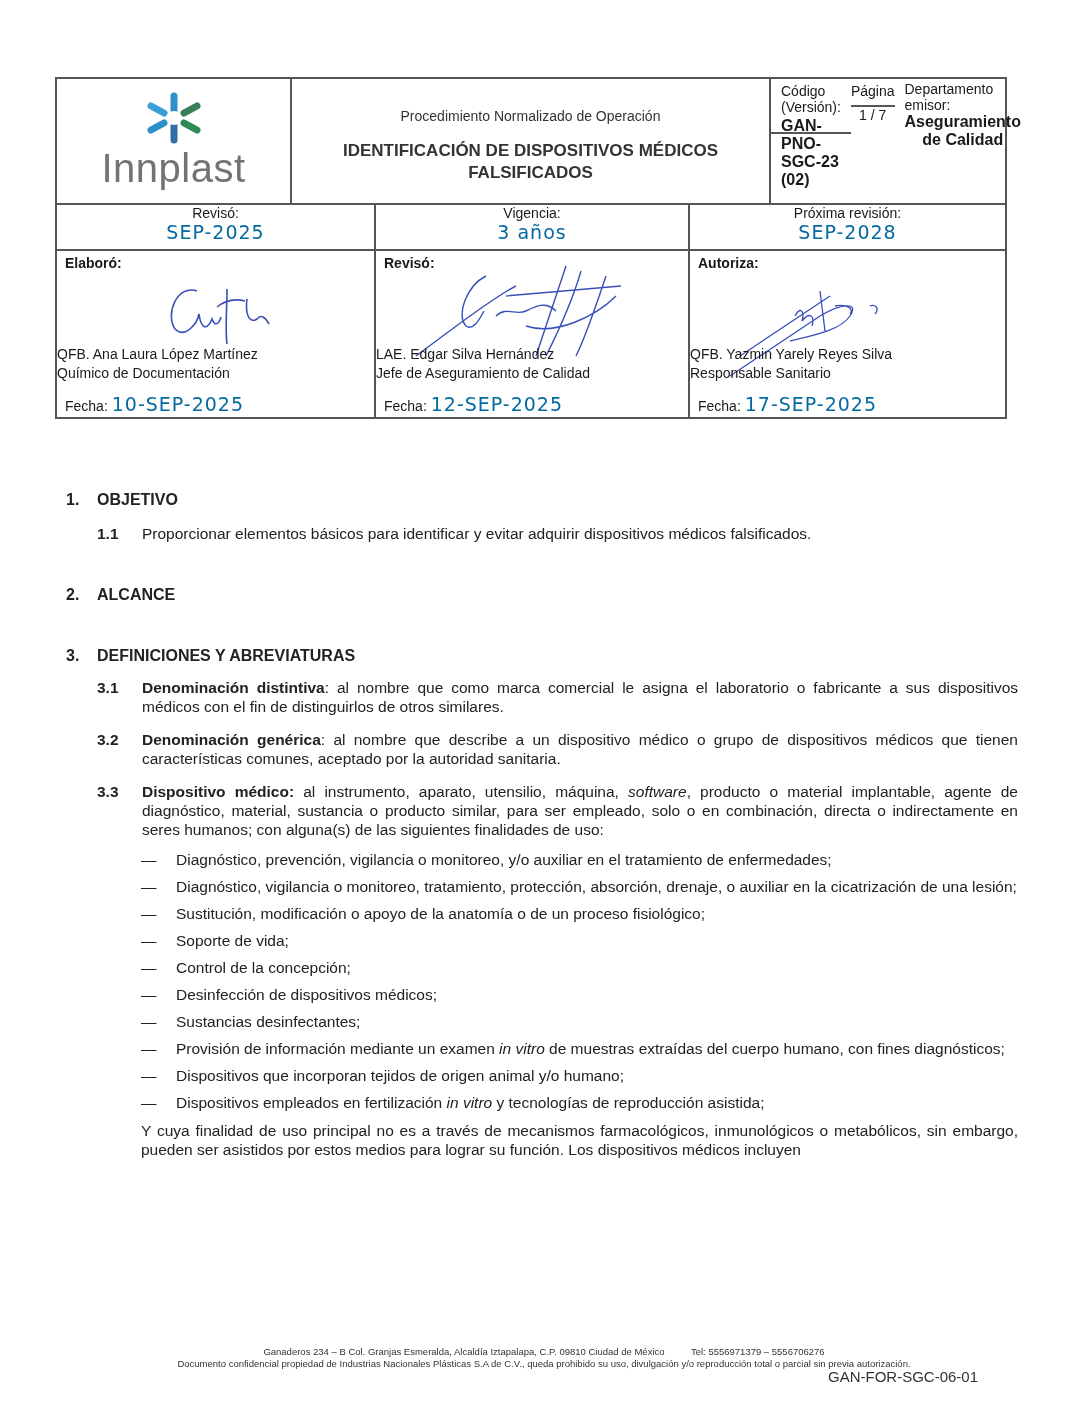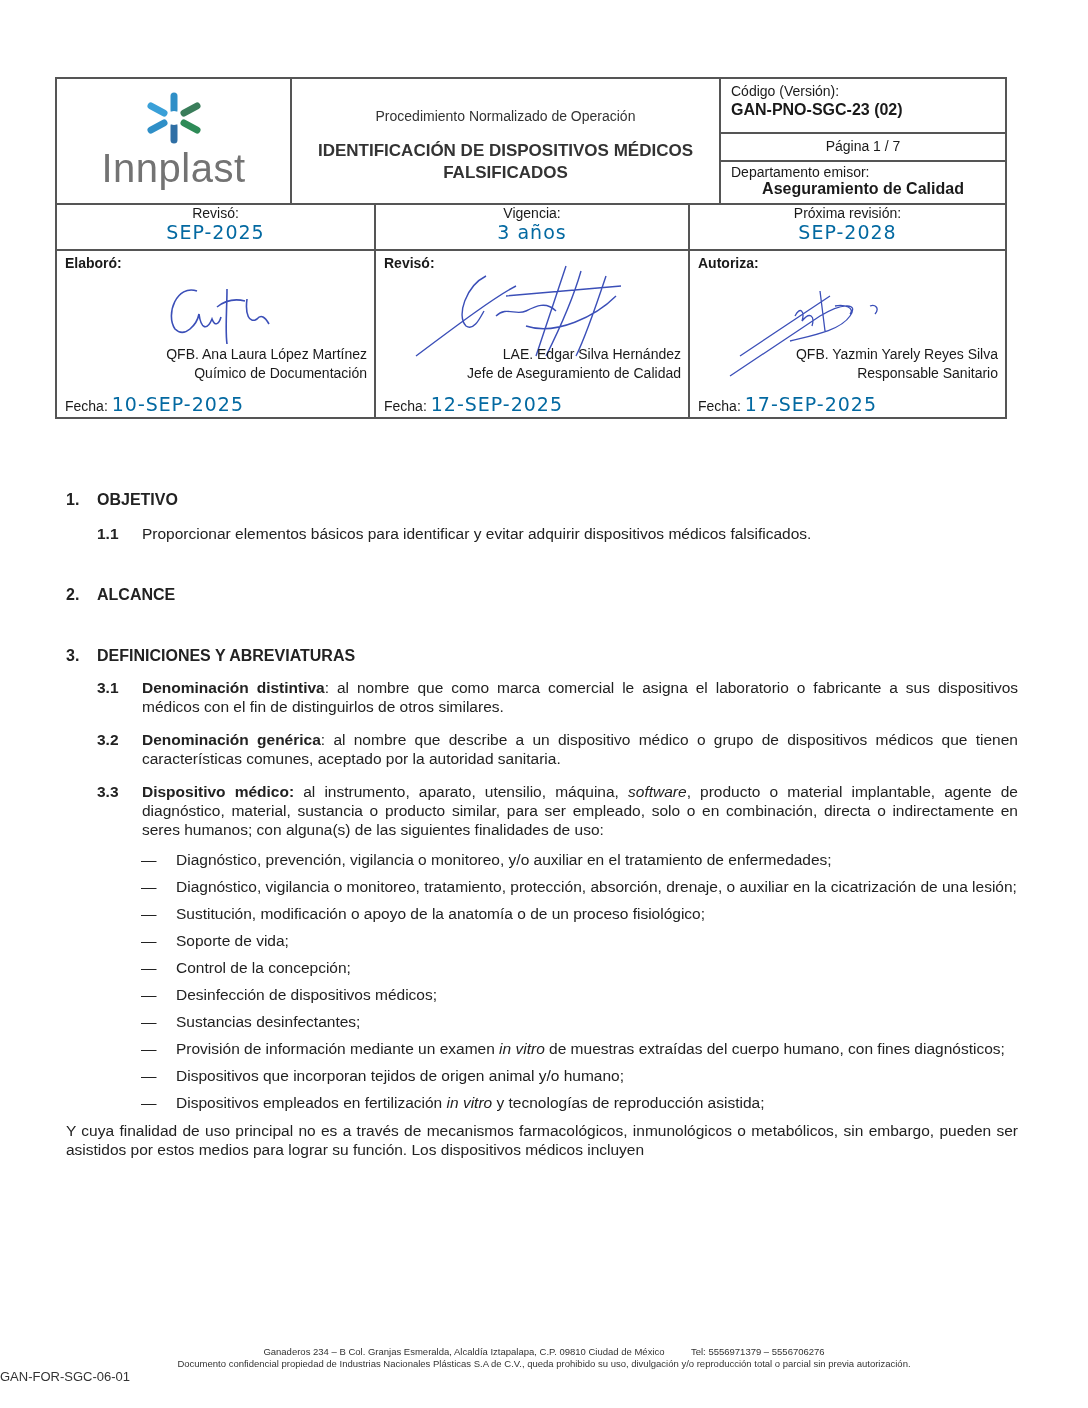--- a/index.html
+++ b/index.html
@@ -4,46 +4,46 @@
 <style>
   html, body { margin:0; padding:0; background:#ffffff; }
   body { width:1088px; height:1408px; position:relative; overflow:hidden; font-family:"Liberation Sans", sans-serif; color:#1a1a1a; }
   .hdr { position:absolute; left:55px; top:77px; width:952px; border:2px solid #555; box-sizing:border-box; }
   .row1 { display:flex; height:124px; border-bottom:2px solid #555; }
   .logo-cell { width:233px; border-right:2px solid #555; display:flex; flex-direction:column; align-items:center; justify-content:center; }
   .logo-text { font-size:40px; color:#737373; letter-spacing:0.5px; margin-top:2px; }
   .title-cell { flex:1; border-right:2px solid #555; display:flex; flex-direction:column; align-items:center; justify-content:center; text-align:center; }
   .t-sub { font-size:14px; color:#333; margin-top:10px; }
   .t-main { font-size:17px; font-weight:bold; color:#333; margin-top:16px; line-height:22px; }
-  .code-cell { width:284px; display:flex; flex-direction:column; }
+  .code-cell { width:234px; display:flex; flex-direction:row; }
   .code-a { height:55px; border-bottom:2px solid #555; padding:4px 10px; box-sizing:border-box; font-size:14px; }
   .code-a .v { font-size:16px; font-weight:bold; text-align:left; margin-top:2px; }
   .code-b { height:26px; border-bottom:2px solid #555; text-align:center; font-size:14px; line-height:24px; }
   .code-c { flex:1; padding:2px 10px; font-size:14px; }
   .code-c .v { font-size:16px; font-weight:bold; text-align:center; }
   .row2 { display:flex; height:44px; border-bottom:2px solid #555; }
   .r2cell { text-align:center; font-size:14px; border-right:2px solid #555; }
   .r2cell:last-child { border-right:none; }
   .hand { font-family:"DejaVu Sans", sans-serif; color:#0369a1; font-size:19px; letter-spacing:1px; }
   .row3 { display:flex; height:166px; }
   .sig { border-right:2px solid #555; position:relative; font-size:14px; }
   .sig:last-child { border-right:none; }
   .sig .lbl { position:absolute; left:8px; top:4px; font-weight:bold; }
-  .sig .name { position:absolute; left:0; right:7px; top:94px; text-align:right; line-height:19px; }
+  .sig .name { position:absolute; left:0; right:7px; top:94px; text-align:left; line-height:19px; }
   .sig .date { position:absolute; left:8px; bottom:2px; }
   .sig svg { position:absolute; }
   .content { position:absolute; left:66px; top:490px; width:952px; font-size:15.5px; line-height:19px; color:#222; }
   .sec { font-weight:bold; font-size:16px; }
   .sec .n { display:inline-block; width:31px; }
   .para { margin-left:31px; padding-left:45px; text-indent:-45px; text-align:justify; }
   .para .num { font-weight:bold; display:inline-block; width:45px; text-indent:0; }
   .dash { margin-left:75px; padding-left:35px; text-indent:-35px; text-align:justify; margin-top:8px; }
   .dash .d { display:inline-block; width:35px; text-indent:0; }
   .footer { position:absolute; left:0; right:0; top:1346px; font-size:9.5px; text-align:center; color:#333; line-height:12px; }
-  .footer .code { text-align:left; padding-right:110px; font-size:13px; margin-top:1px; }
+  .footer .code { text-align:right; padding-right:110px; font-size:15px; margin-top:1px; }
 </style>
 </head>
 <body>
 
 <div class="hdr">
   <div class="row1">
     <div class="logo-cell">
       <svg width="62" height="52" viewBox="0 0 62 52">
         <g stroke-linecap="round" stroke-width="7" fill="none">
           <line x1="31" y1="4" x2="31" y2="18" stroke="#2f8fc7"></line>
@@ -141,20 +141,20 @@
   <div class="dash" style="margin-top:11px"><span class="d">—</span><span>Diagnóstico, prevención, vigilancia o monitoreo, y/o auxiliar en el tratamiento de enfermedades;</span></div>
   <div class="dash"><span class="d">—</span><span>Diagnóstico, vigilancia o monitoreo, tratamiento, protección, absorción, drenaje, o auxiliar en la cicatrización de una lesión;</span></div>
   <div class="dash"><span class="d">—</span><span>Sustitución, modificación o apoyo de la anatomía o de un proceso fisiológico;</span></div>
   <div class="dash"><span class="d">—</span><span>Soporte de vida;</span></div>
   <div class="dash"><span class="d">—</span><span>Control de la concepción;</span></div>
   <div class="dash"><span class="d">—</span><span>Desinfección de dispositivos médicos;</span></div>
   <div class="dash"><span class="d">—</span><span>Sustancias desinfectantes;</span></div>
   <div class="dash"><span class="d">—</span><span>Provisión de información mediante un examen </span><i>in vitro</i><span> de muestras extraídas del cuerpo humano, con fines diagnósticos;</span></div>
   <div class="dash"><span class="d">—</span><span>Dispositivos que incorporan tejidos de origen animal y/o humano;</span></div>
   <div class="dash"><span class="d">—</span><span>Dispositivos empleados en fertilización </span><i>in vitro</i><span> y tecnologías de reproducción asistida;</span></div>
-  <div style="margin-top:9px; text-align:justify">Y cuya finalidad de uso principal no es a través de mecanismos farmacológicos, inmunológicos o metabólicos, sin embargo, pueden ser asistidos por estos medios para lograr su función. Los dispositivos médicos incluyen</div>
+  <div style="margin-left:75px; margin-top:9px; text-align:justify">Y cuya finalidad de uso principal no es a través de mecanismos farmacológicos, inmunológicos o metabólicos, sin embargo, pueden ser asistidos por estos medios para lograr su función. Los dispositivos médicos incluyen</div>
 </div>
 
 <div class="footer">
   <div><span>Ganaderos 234 – B Col. Granjas Esmeralda, Alcaldía Iztapalapa, C.P. 09810 Ciudad de México</span>&nbsp;&nbsp;&nbsp;&nbsp;&nbsp;&nbsp;&nbsp;&nbsp;&nbsp;&nbsp;<span>Tel: 5556971379 – 5556706276</span></div>
   <div>Documento confidencial propiedad de Industrias Nacionales Plásticas S.A de C.V., queda prohibido su uso, divulgación y/o reproducción total o parcial sin previa autorización.</div>
   <div class="code">GAN-FOR-SGC-06-01</div>
 </div>
 
 </body></html>

